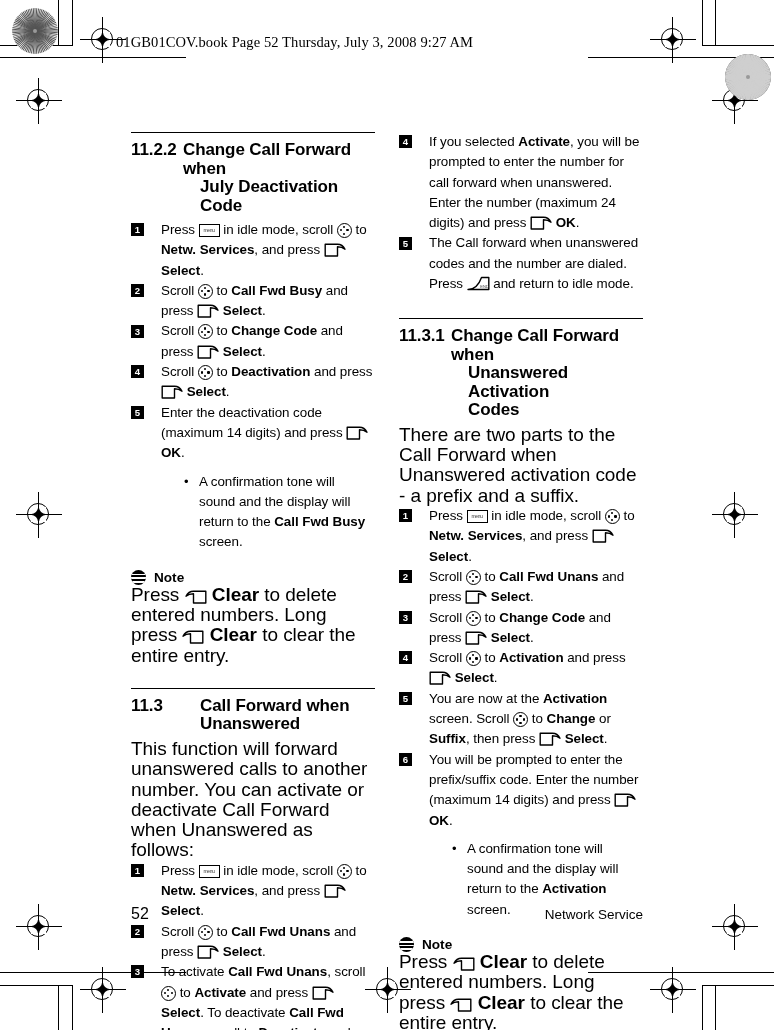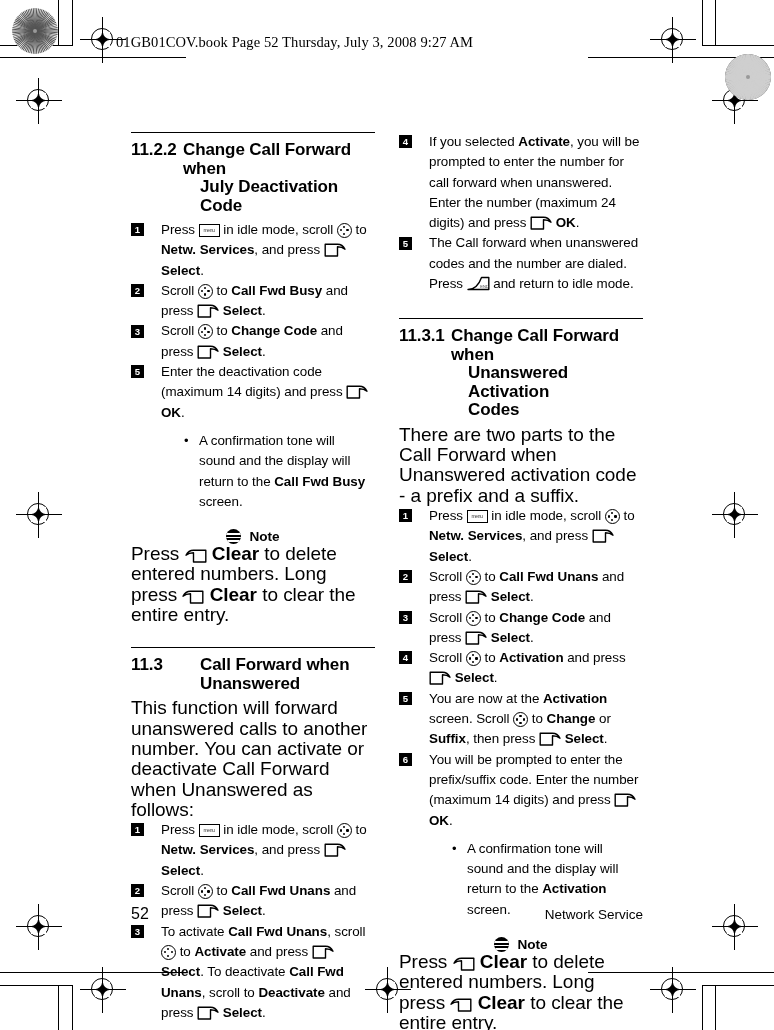--- a/index.html
+++ b/index.html
@@ -58,21 +58,21 @@
   ol.steps > li > .n{
     position:absolute;left:0;top:3.2px;width:13px;height:13px;background:#000;color:#fff;
     font-size:9.6px;font-weight:bold;line-height:13px;text-align:center;
   }
   ul.bul{list-style:none;margin:8px;padding:0 0 0 14px;}
   ul.bul > li{position:relative;padding-left:16px;font-size:13.4px;line-height:20.3px;letter-spacing:-.05px;}
   ul.bul > li::before{content:"\2022";position:absolute;left:1px;top:0;font-size:13px;}
 
   b{font-weight:bold;}
 
-  .note-hd{display:flex;align-items:center;gap:8px;margin:17px 0 0 0;justify-content:center;}
+  .note-hd{display:flex;align-items:center;gap:8px;margin:17px 0 0 0;}
   .note-ico{
     width:15px;height:15px;border-radius:50%;background:#000;position:relative;flex:0 0 auto;overflow:hidden;
   }
   .note-ico span{position:absolute;left:0;width:100%;height:1.6px;background:#fff;}
   .note-ico span:nth-child(1){top:4px;}
   .note-ico span:nth-child(2){top:7.6px;}
   .note-ico span:nth-child(3){top:11.2px;}
   .note-hd .lbl{font-size:13.6px;font-weight:bold;}
 
   
@@ -334,21 +334,23 @@
         <ol class="steps">
             <li><span class="n">1</span><span>Press <span class="key k-menu">menu</span> in idle mode, scroll <span class="key k-nav"><i></i><u></u></span> to <b>Netw. Services</b>, and press <span class="key k-soft"><svg width="22" height="16" viewBox="0 0 22 16">
                     <path d="M1.2 2.2 H13.5 C17 2.2 19.5 4.2 21 7.2 C19 5.6 16.5 4.8 13.5 4.8 L13.5 14 H1.2 Z" fill="none" stroke="#000" stroke-width="1.4" stroke-linejoin="round"></path>
                   </svg></span> <b>Select</b>.</span></li>
             <li><span class="n">2</span><span>Scroll <span class="key k-nav"><i></i><u></u></span> to <b>Call Fwd Busy</b> and press <span class="key k-soft"><svg width="22" height="16" viewBox="0 0 22 16">
                     <path d="M1.2 2.2 H13.5 C17 2.2 19.5 4.2 21 7.2 C19 5.6 16.5 4.8 13.5 4.8 L13.5 14 H1.2 Z" fill="none" stroke="#000" stroke-width="1.4" stroke-linejoin="round"></path>
                   </svg></span> <b>Select</b>.</span></li>
             <li><span class="n">3</span><span>Scroll <span class="key k-nav"><i></i><u></u></span> to <b>Change Code</b> and press <span class="key k-soft"><svg width="22" height="16" viewBox="0 0 22 16">
                     <path d="M1.2 2.2 H13.5 C17 2.2 19.5 4.2 21 7.2 C19 5.6 16.5 4.8 13.5 4.8 L13.5 14 H1.2 Z" fill="none" stroke="#000" stroke-width="1.4" stroke-linejoin="round"></path>
                   </svg></span> <b>Select</b>.</span></li>
-            <li><span class="n">4</span></li>
+            <li><span class="n">4</span><span>Scroll <span class="key k-nav"><i></i><u></u></span> to <b>Deactivation</b> and press <span class="key k-soft"><svg width="22" height="16" viewBox="0 0 22 16">
+                    <path d="M1.2 2.2 H13.5 C17 2.2 19.5 4.2 21 7.2 C19 5.6 16.5 4.8 13.5 4.8 L13.5 14 H1.2 Z" fill="none" stroke="#000" stroke-width="1.4" stroke-linejoin="round"></path>
+                  </svg></span> <b>Select</b>.</span></li>
             <li><span class="n">5</span><span>Enter the deactivation code (maximum 14 digits) and press <span class="key k-soft"><svg width="22" height="16" viewBox="0 0 22 16">
                     <path d="M1.2 2.2 H13.5 C17 2.2 19.5 4.2 21 7.2 C19 5.6 16.5 4.8 13.5 4.8 L13.5 14 H1.2 Z" fill="none" stroke="#000" stroke-width="1.4" stroke-linejoin="round"></path>
                   </svg></span> <b>OK</b>.</span><ul class="bul">
                 <li>A confirmation tone will sound and the display will return to the <b>Call Fwd Busy</b> screen.</li>
               </ul></li>
           </ol>
 
         <div class="note-hd">
           <span class="note-ico">
               <span></span>

